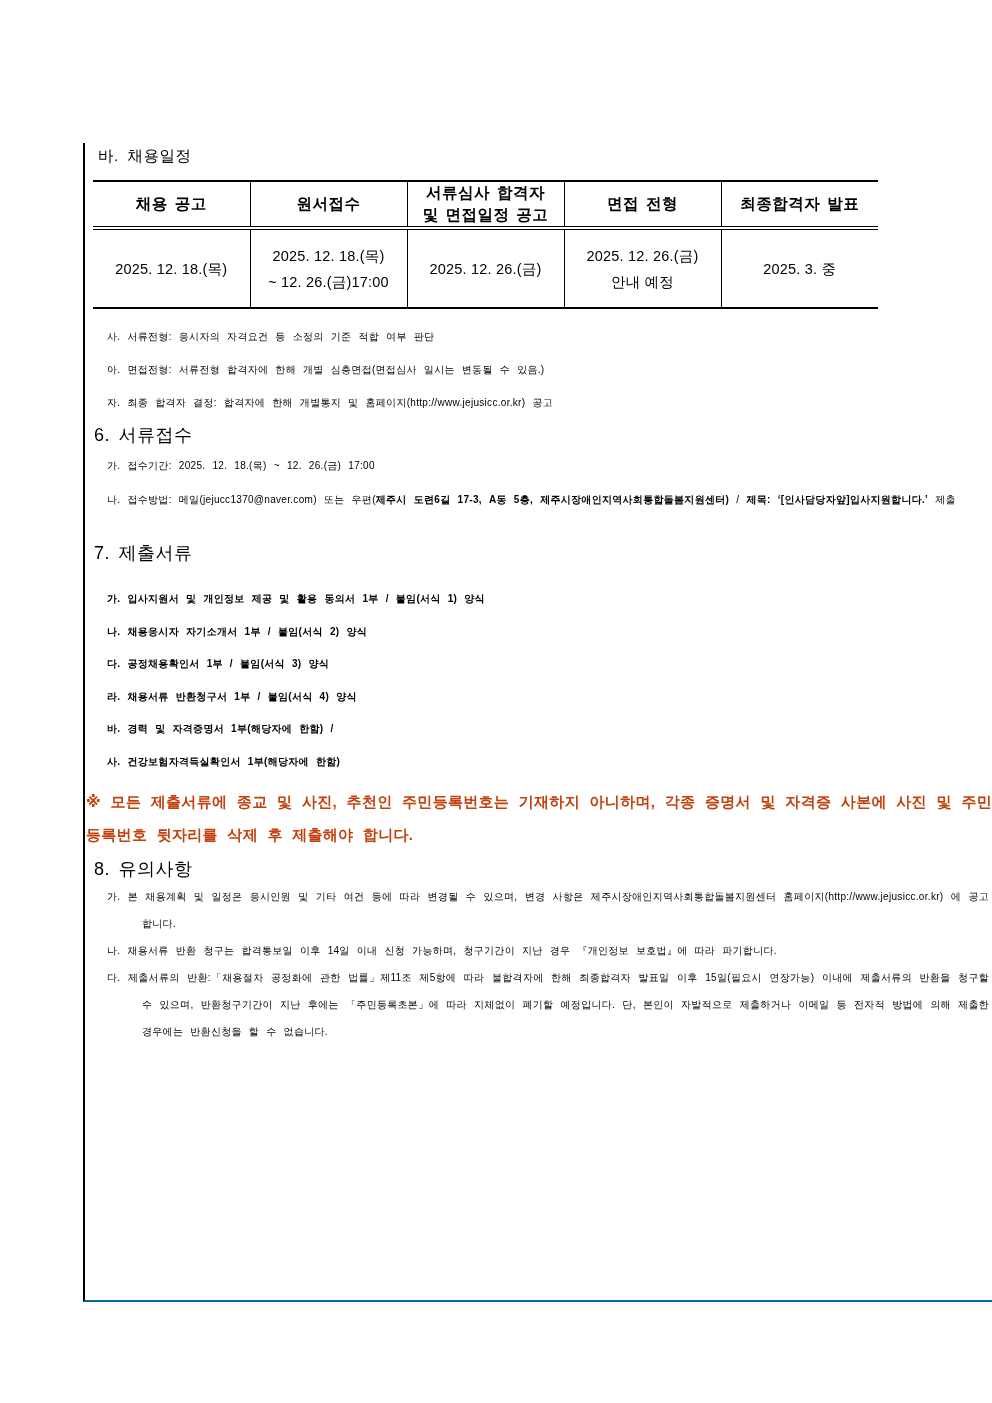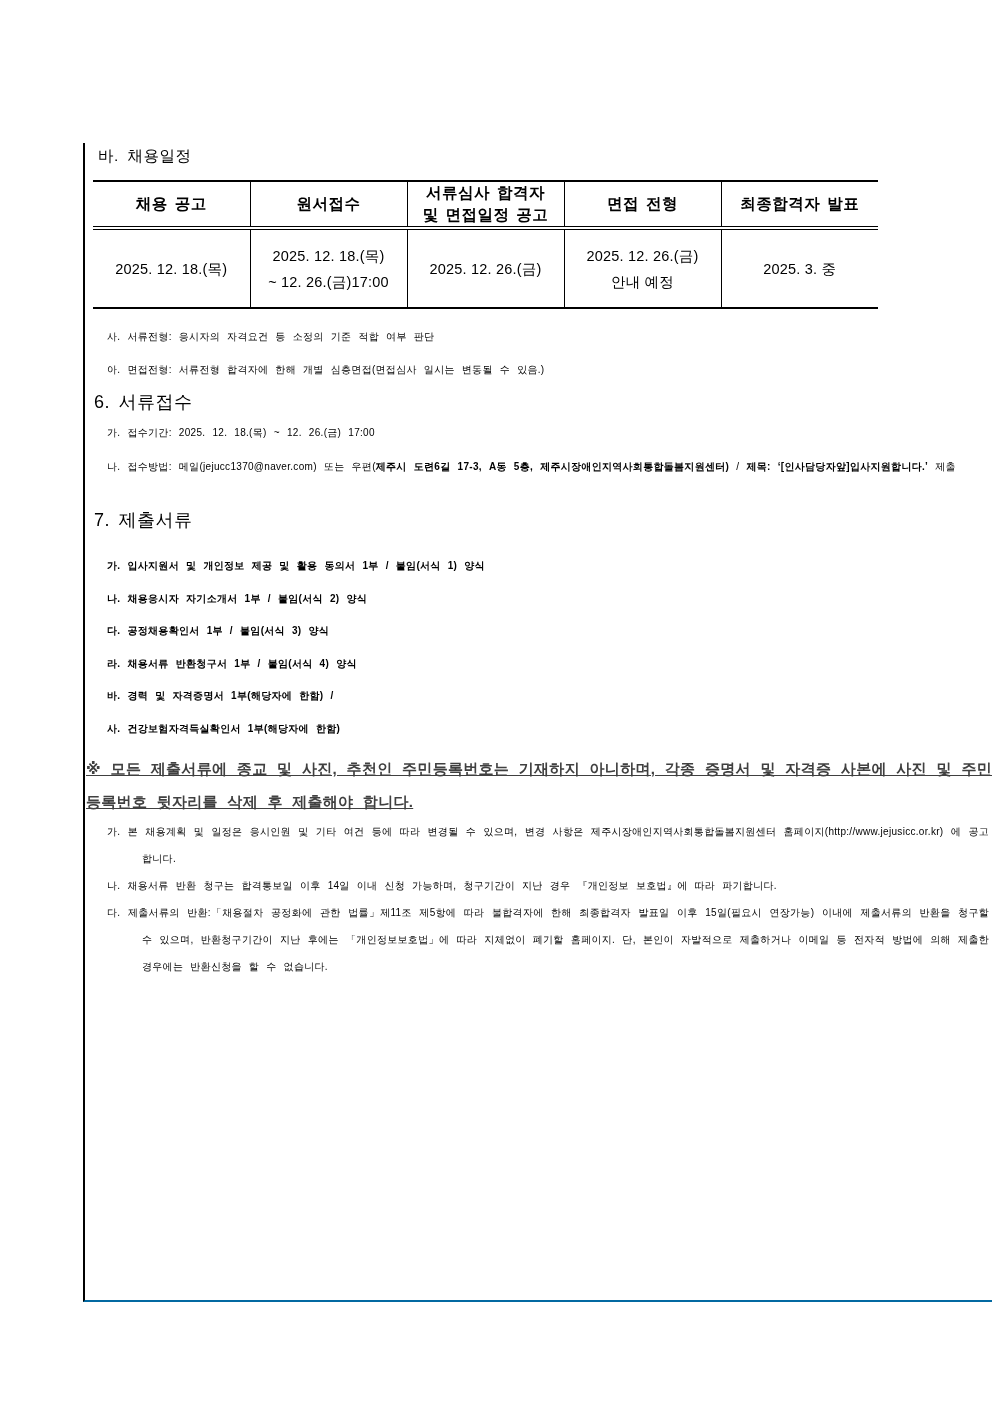--- a/index.html
+++ b/index.html
@@ -50,21 +50,21 @@
     margin-left:9px; font-size:18px; line-height:28px;
     letter-spacing:0.5px; word-spacing:3px;
   }
   .mt-s6 { margin-top:2px; }
   .s6-items .item { line-height:34px; }
   .mt-s7 { margin-top:22px; }
   .s7-items { margin-top:16px; }
   .s7-items .item { line-height:32.5px; font-weight:bold; }
   .notice {
     margin:7px 0 0 1px; font-size:15px; line-height:33px;
-    color:#404040; font-weight:bold; text-decoration:underline;
+    color:#c2410c; font-weight:bold; 
     text-align:justify; letter-spacing:0.3px; word-spacing:5px;
   }
   .mt-s8 { margin-top:4px; }
   .s8-items .item { line-height:27px; }
   .b { font-weight:bold; }
 </style>
 </head>
 <body>
 
 <div class="page">
@@ -112,40 +112,42 @@
           <td>
             <div>2025. 3. 중</div>
           </td>
         </tr>
       </tbody>
     </table>
 
     <div class="criteria">
       <div class="item">사. 서류전형: 응시자의 자격요건 등 소정의 기준 적합 여부 판단</div>
       <div class="item">아. 면접전형: 서류전형 합격자에 한해 개별 심층면접(면접심사 일시는 변동될 수 있음.)</div>
+      <div class="item">자. 최종 합격자 결정: 합격자에 한해 개별통지 및 홈페이지(http://www.jejusicc.or.kr) 공고</div>
     </div>
 
     <div class="sec-title mt-s6">6. 서류접수</div>
     <div class="s6-items">
       <div class="item">가. 접수기간: 2025. 12. 18.(목) ~ 12. 26.(금) 17:00</div>
       <div class="item hang"><span>나. 접수방법: 메일(jejucc1370@naver.com) 또는 우편(</span><span class="b">제주시 도련6길 17-3, A동 5층, 제주시장애인지역사회통합돌봄지원센터)</span><span> / </span><span class="b">제목: ‘[인사담당자앞]입사지원합니다.’</span><span> 제출</span></div>
     </div>
 
     <div class="sec-title mt-s7">7. 제출서류</div>
     <div class="s7-items">
       <div class="item">가. 입사지원서 및 개인정보 제공 및 활용 동의서 1부 / 붙임(서식 1) 양식</div>
       <div class="item">나. 채용응시자 자기소개서 1부 / 붙임(서식 2) 양식</div>
       <div class="item">다. 공정채용확인서 1부 / 붙임(서식 3) 양식</div>
       <div class="item">라. 채용서류 반환청구서 1부 / 붙임(서식 4) 양식</div>
       <div class="item">바. 경력 및 자격증명서 1부(해당자에 한함) /</div>
       <div class="item">사. 건강보험자격득실확인서 1부(해당자에 한함)</div>
     </div>
 
     <div class="notice">※ 모든 제출서류에 종교 및 사진, 추천인 주민등록번호는 기재하지 아니하며, 각종 증명서 및 자격증 사본에 사진 및 주민등록번호 뒷자리를 삭제 후 제출해야 합니다.</div>
 
+    <div class="sec-title mt-s8">8. 유의사항</div>
     <div class="s8-items">
       <div class="item hang">가. 본 채용계획 및 일정은 응시인원 및 기타 여건 등에 따라 변경될 수 있으며, 변경 사항은 제주시장애인지역사회통합돌봄지원센터 홈페이지(http://www.jejusicc.or.kr) 에 공고합니다.</div>
       <div class="item hang">나. 채용서류 반환 청구는 합격통보일 이후 14일 이내 신청 가능하며, 청구기간이 지난 경우 『개인정보 보호법』에 따라 파기합니다.</div>
-      <div class="item hang">다. 제출서류의 반환:「채용절차 공정화에 관한 법률」제11조 제5항에 따라 불합격자에 한해 최종합격자 발표일 이후 15일(필요시 연장가능) 이내에 제출서류의 반환을 청구할 수 있으며, 반환청구기간이 지난 후에는 「개인정보보호법」에 따라 지체없이 폐기할 홈페이지. 단, 본인이 자발적으로 제출하거나 이메일 등 전자적 방법에 의해 제출한 경우에는 반환신청을 할 수 없습니다.</div>
+      <div class="item hang">다. 제출서류의 반환:「채용절차 공정화에 관한 법률」제11조 제5항에 따라 불합격자에 한해 최종합격자 발표일 이후 15일(필요시 연장가능) 이내에 제출서류의 반환을 청구할 수 있으며, 반환청구기간이 지난 후에는 「주민등록초본」에 따라 지체없이 폐기할 예정입니다. 단, 본인이 자발적으로 제출하거나 이메일 등 전자적 방법에 의해 제출한 경우에는 반환신청을 할 수 없습니다.</div>
     </div>
 
   </div>
 </div>
 
 </body></html>

